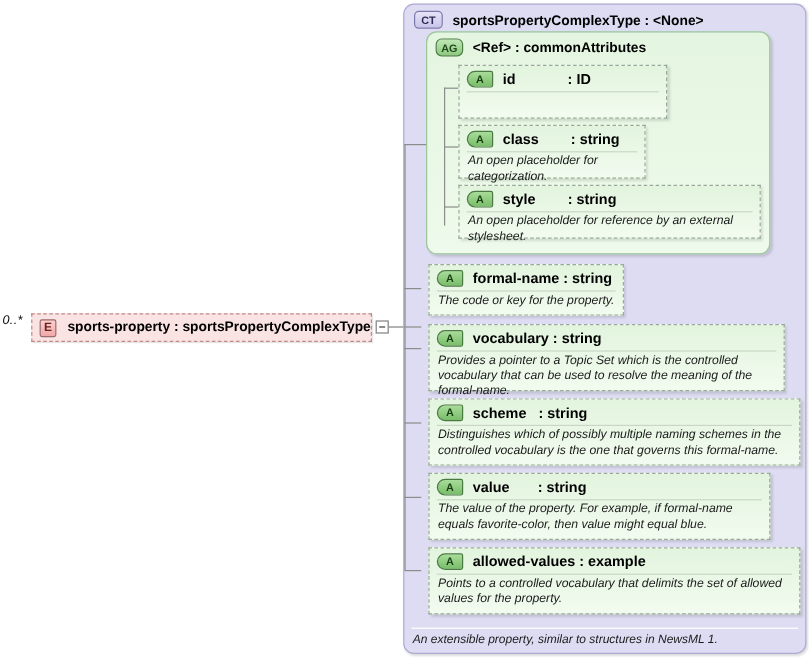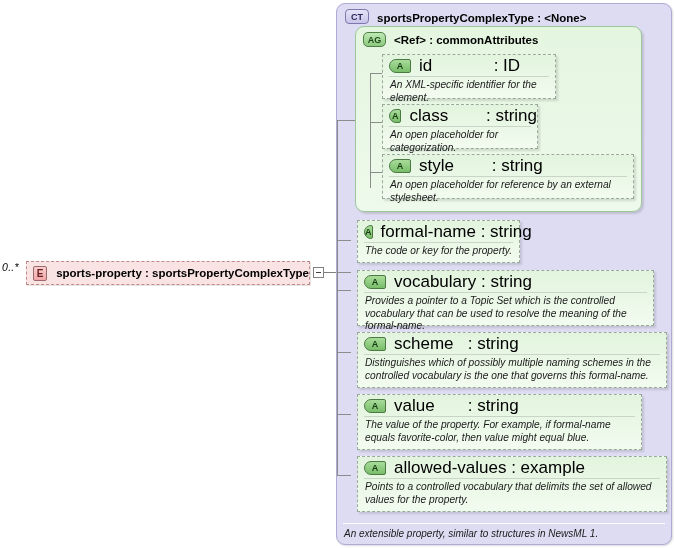--- a/index.html
+++ b/index.html
@@ -233,22 +233,22 @@
     font-size: 9px;
     font-weight: bold;
     color: #183d13;
     display: flex;
     align-items: center;
     justify-content: center;
     box-sizing: border-box;
   }
   .attr-name {
     margin-left: 8px;
-    font-size: 17px;
-    font-weight: normal;
+    font-size: 12px;
+    font-weight: bold;
     white-space: pre;
   }
   .attr-rule {
     position: absolute;
     left: 6px;
     right: 6px;
     top: 21px;
     height: 1px;
     background: #c9d6c7;
   }
@@ -305,21 +305,20 @@
   <div class="line-h" style="left:370px; top:73px; width:13px;"></div>
   <div class="line-h" style="left:370px; top:122px; width:13px;"></div>
   <div class="line-h" style="left:370px; top:172px; width:13px;"></div>
 
   <div class="attr" style="left:382px; top:54px; width:174px; height:45px;">
     <div class="attr-head">
       <span class="attr-badge">A</span>
       <span class="attr-name">id             : ID</span>
     </div>
     <div class="attr-rule"></div>
-    <div class="attr-desc">An XML-specific identifier for the element.</div>
   </div>
 
   <div class="attr" style="left:382px; top:104px; width:156px; height:45px;">
     <div class="attr-head">
       <span class="attr-badge">A</span>
       <span class="attr-name">class        : string</span>
     </div>
     <div class="attr-rule"></div>
     <div class="attr-desc">An open placeholder for categorization.</div>
   </div>

